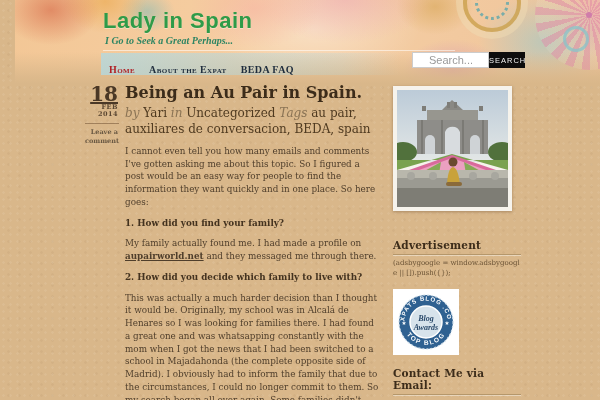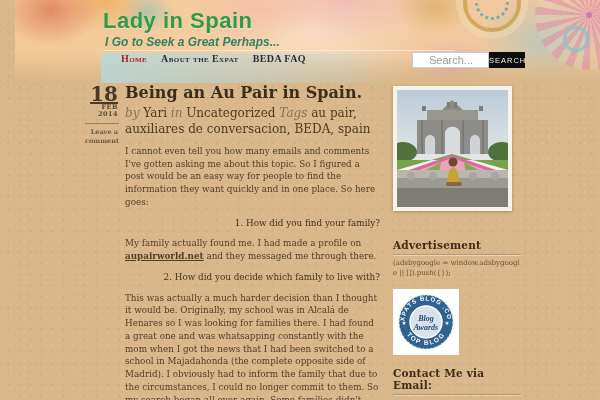--- a/index.html
+++ b/index.html
@@ -40,28 +40,28 @@
     border:3px solid rgba(140,195,200,0.8); }
   .deco-dot1 { left:592px; top:40px; width:8px; height:8px; background:rgba(90,160,165,0.9); }
   .deco-dot2 { left:571px; top:12px; width:6px; height:6px; background:rgba(205,120,170,0.9); }
   .deco-fan { left:520px; top:-40px; width:110px; height:110px; border-radius:50%; opacity:.55;
     background:repeating-conic-gradient(rgba(226,140,170,0.9) 0 9deg, rgba(255,255,255,0.15) 9deg 18deg); }
 
   .site-title { position:absolute; left:88px; top:8px;
     font-family:"Liberation Sans", sans-serif; font-weight:bold; font-size:22px;
     color:#2f9b48; letter-spacing:.5px; text-shadow:0 1px 0 rgba(255,255,255,0.35); }
   .tagline { position:absolute; left:90px; top:35px;
-    font-family:Liberation Sans, sans-serif; font-style:italic; font-weight:bold;
-    font-size:12px; color:#2e8563; }
+    font-family:Liberation Serif, serif; font-style:italic; font-weight:bold;
+    font-size:10px; color:#2e8563; }
   .header-rule { position:absolute; left:88px; top:50px; width:352px; height:1px;
     background:rgba(255,255,255,0.55); }
 
-  .nav-strip { position:absolute; left:86px; top:53px; width:300px; height:30px;
+  .nav-strip { position:absolute; left:86px; top:53px; width:300px; height:22px;
     background:linear-gradient(to right, rgba(176,218,228,0.75), rgba(176,218,228,0.25) 80%, rgba(176,218,228,0));
-    display:flex; align-items:flex-start; gap:14px; padding-left:20px;
+    display:flex; align-items:flex-end; gap:14px; padding-left:8px;
     font-family:"Liberation Serif", serif; font-variant:small-caps; font-weight:bold;
     font-size:10px; letter-spacing:.4px; }
   .nav-item { color:#1f2d3d; text-decoration:none; cursor:pointer; }
   .nav-item.active { color:#b01f24; }
 
   .search-area { position:absolute; left:397px; top:52px; display:flex; }
   .search-input { width:77px; height:16px; border:1px solid #cccccc; background:#ffffff;
     font-family:"Liberation Sans", sans-serif; font-size:11px; color:#555; padding:0 16px; outline:none; }
   .search-input::placeholder { color:#9a9a9a; }
   .search-button { width:36px; height:16px; background:#0d0d0d; color:#f2f2f2; border:none;
@@ -78,21 +78,21 @@
   .comments-link { font-size:6.5px; font-weight:bold; color:#6b5a44; line-height:1.3;
     text-decoration:none; display:block; cursor:pointer; }
 
   .post-body { width:255px; }
   .post-title { font-size:16px; font-weight:bold; color:#3c2c1a; line-height:1.1;
     text-decoration:none; display:block; cursor:pointer; }
   .byline { margin-top:3px; font-size:12px; color:#5a4731; line-height:1.35; }
   .byline .lbl { font-style:italic; color:#8a7354; }
   .byline a { color:#4f3a20; text-decoration:none; cursor:pointer; }
   .post-text p { font-size:8.8px; line-height:1.45; color:#4f3e2b; margin-top:8px; }
-  .post-text p.q { font-weight:normal; color:#43321f;text-align:right; }
+  .post-text p.q { font-weight:bold; color:#43321f; }
   .inline-link { color:#4f3e2b; text-decoration:underline; font-weight:bold; cursor:pointer; }
 
   
   .sidebar { position:absolute; left:393px; top:86px; width:128px; }
   .photo-frame { width:119px; height:125px; background:#f6f3ec; padding:4px;
     box-shadow:0 1px 3px rgba(80,50,20,0.35); display:block; cursor:pointer; }
   .photo-frame svg { display:block; }
 
   .widget-heading { font-size:10.5px; font-weight:bold; color:#3c2c1a; letter-spacing:.2px;
     border-bottom:1px solid #b5976b; box-shadow:0 1px 0 rgba(255,255,255,0.4);

